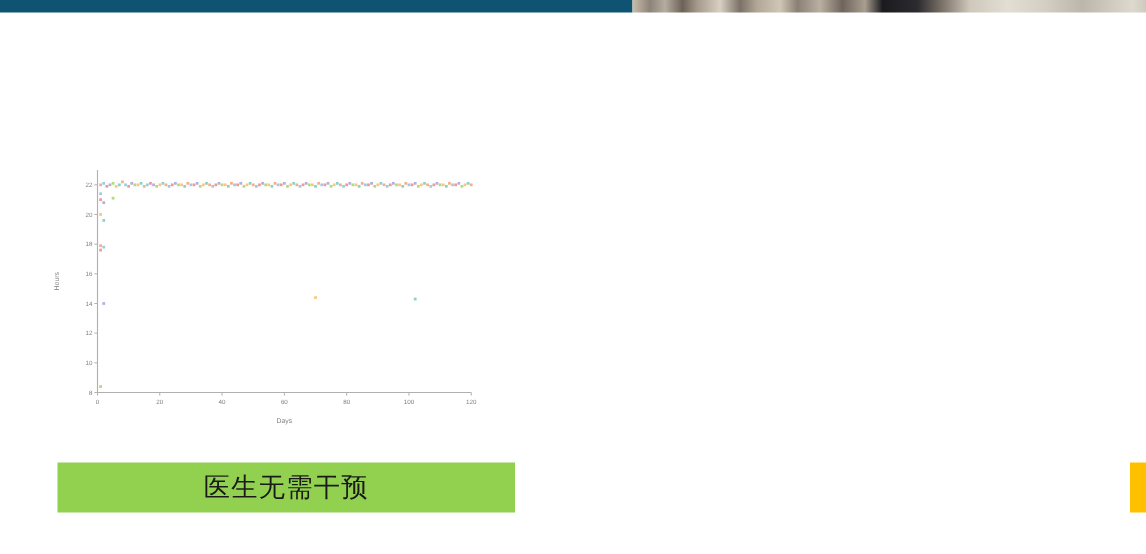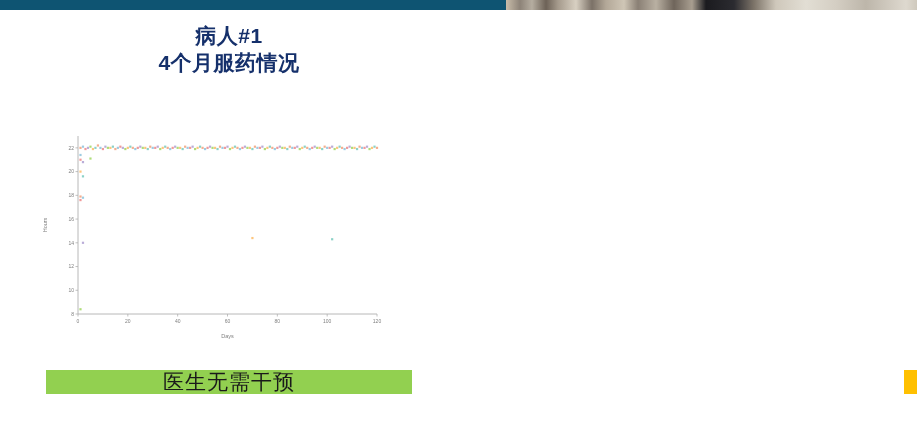--- a/index.html
+++ b/index.html
@@ -37,40 +37,38 @@
     white-space:pre-line;
   }
   
   .chart-wrap{position:absolute;background:#ffffff;}
   #chart1{left:38px;top:128px;width:345px;height:212px;}
   #chart2{left:455px;top:135px;width:330px;height:200px;}
   .chart-wrap svg{display:block;width:100%;height:100%;}
   
   .caption{
     position:absolute;
-    height:24px;
+    height:40px;
     display:flex;align-items:center;justify-content:center;
     font-size:21px;
     color:#1a1a1a;
     letter-spacing:1px;
   }
   #caption-left{left:46px;top:370px;width:366px;background:#92d050;}
   #caption-right{left:445px;top:370px;width:394px;background:#ffc000;}
 </style>
 </head>
 <body>
 
 <div id="top-strip">
   <div id="top-teal"></div>
   <div id="top-photo"></div>
 </div>
 
 <div class="panel" id="panel-left">
-  <div class="panel-title">病人#1
-4个月服药情况</div>
   <div class="chart-wrap" id="chart1">
       <svg viewBox="0 0 345 212">
         <line x1="40" y1="8" x2="40" y2="186" stroke="#b0b0b0" stroke-width="0.9"></line>
         <line x1="40" y1="186" x2="339" y2="186" stroke="#b0b0b0" stroke-width="0.9"></line>
         <line x1="40" y1="186" x2="40" y2="188.5" stroke="#b0b0b0" stroke-width="0.8"></line>
         <text x="40" y="195" text-anchor="middle" font-size="5" fill="#808080" font-family="&quot;Liberation Sans&quot;, sans-serif">0</text>
         <line x1="89.83333333333333" y1="186" x2="89.83333333333333" y2="188.5" stroke="#b0b0b0" stroke-width="0.8"></line>
         <text x="89.83333333333333" y="195" text-anchor="middle" font-size="5" fill="#808080" font-family="&quot;Liberation Sans&quot;, sans-serif">20</text>
         <line x1="139.66666666666666" y1="186" x2="139.66666666666666" y2="188.5" stroke="#b0b0b0" stroke-width="0.8"></line>
         <text x="139.66666666666666" y="195" text-anchor="middle" font-size="5" fill="#808080" font-family="&quot;Liberation Sans&quot;, sans-serif">40</text>

